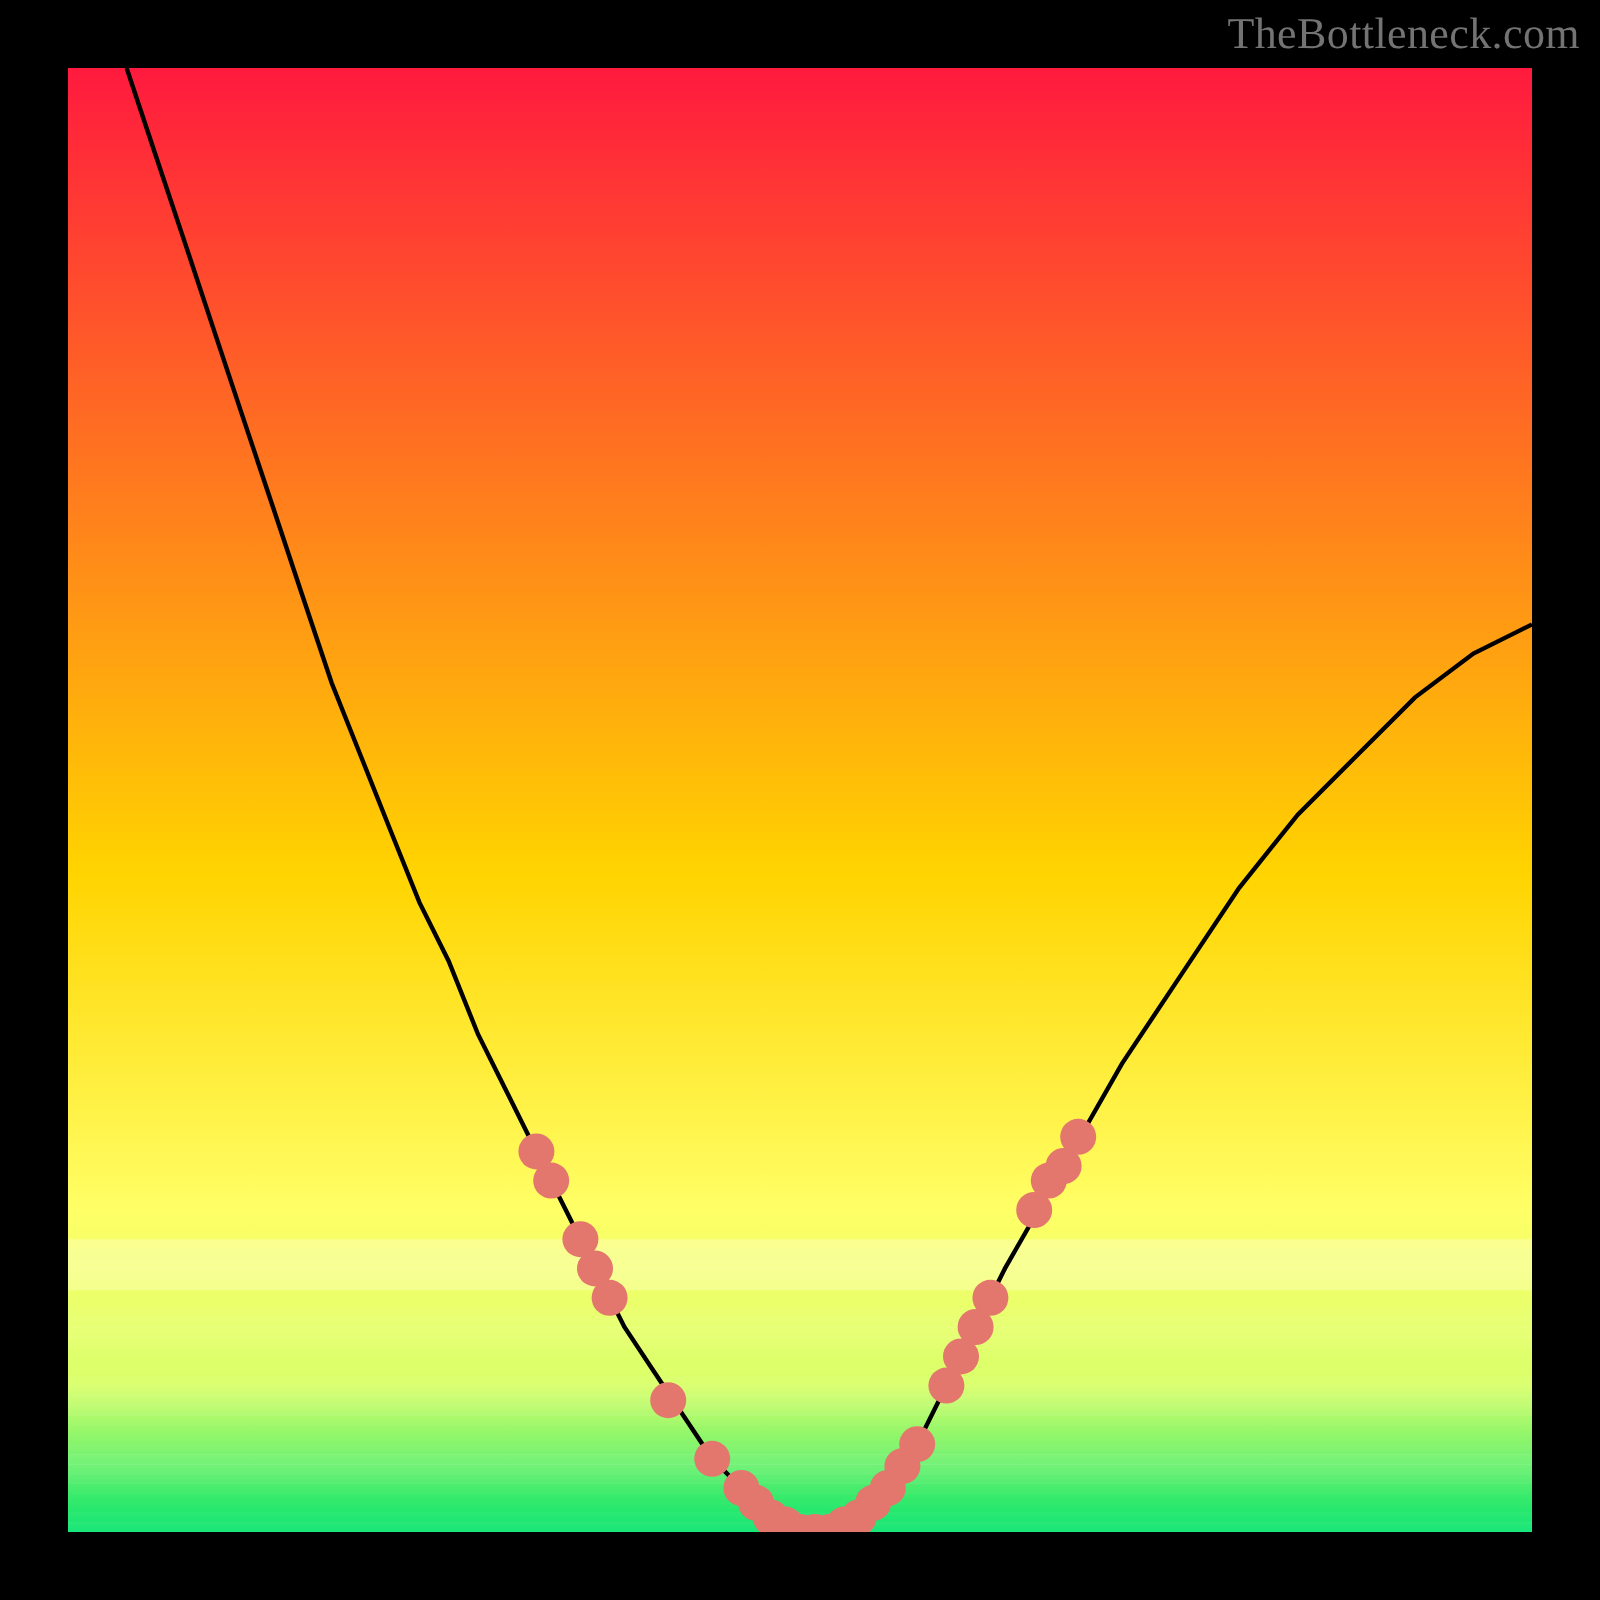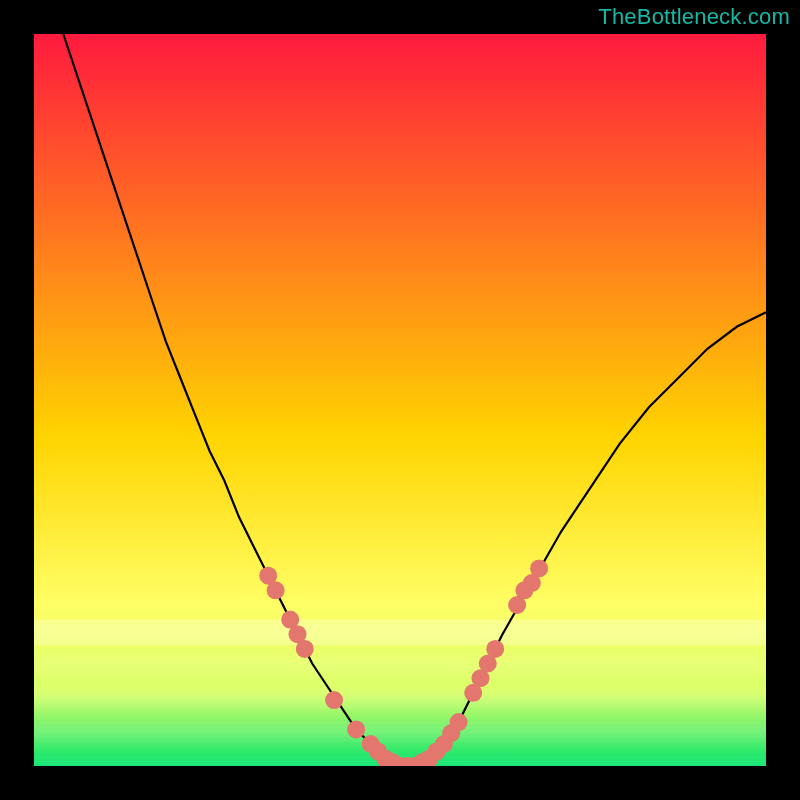--- a/index.html
+++ b/index.html
@@ -24,24 +24,25 @@
     top: 34px;
     left: 34px;
     width: 732px;
     height: 732px;
     overflow: hidden;
   }
   .watermark {
     position: absolute;
     top: 4px;
     right: 10px;
-    color: #14b8a6;
+    color: #737373;
     font-size: 22px;
     font-weight: 500;
     letter-spacing: 0.2px;
+    font-family: Liberation Serif, serif;
   }
   svg {
     display: block;
   }
 </style>
 </head>
 <body>
 
 <div class="outer">
 

